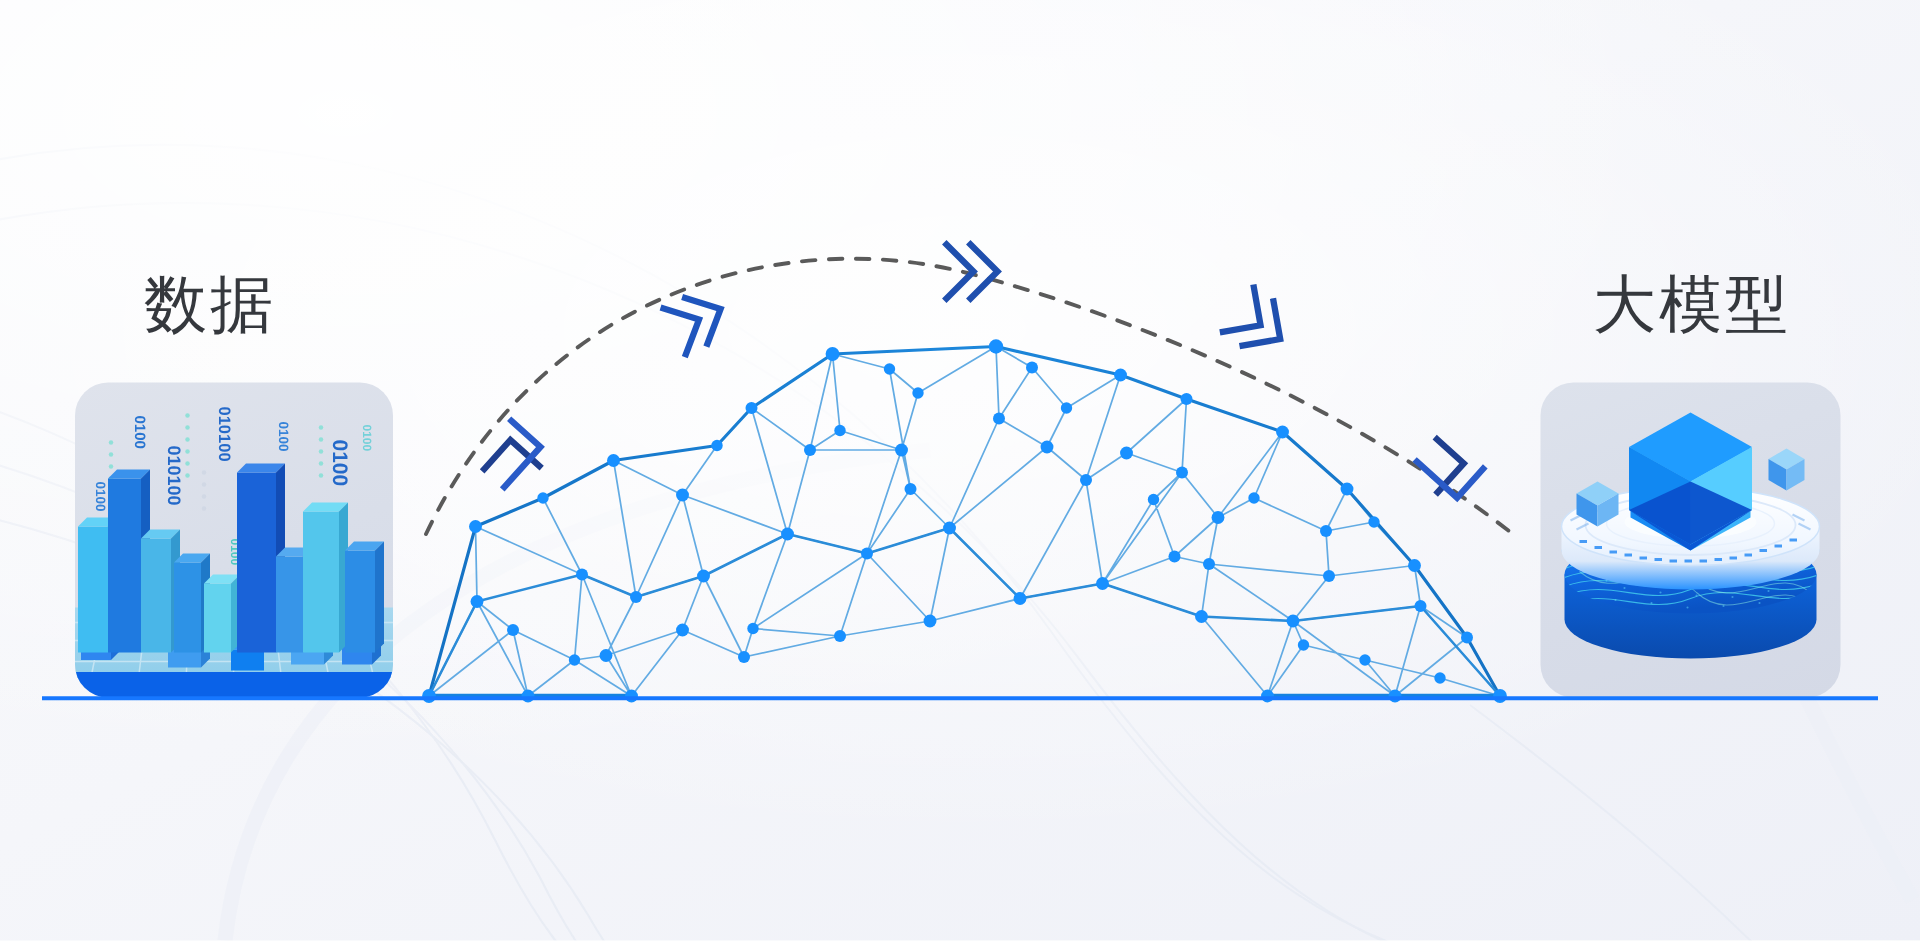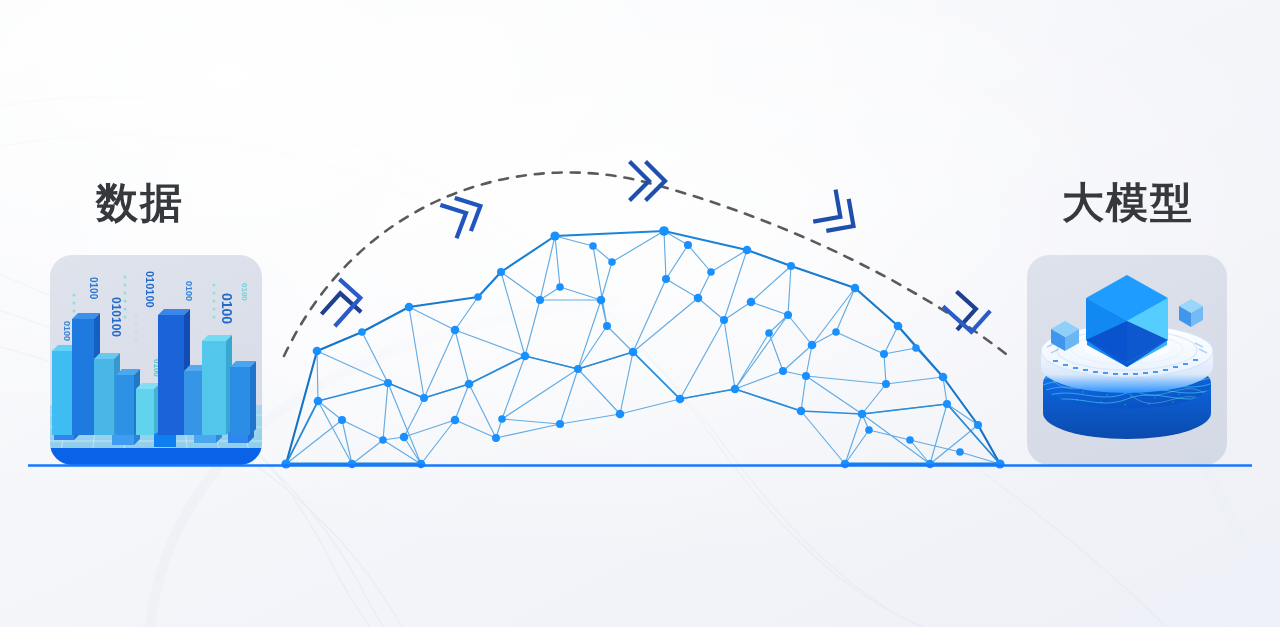--- a/index.html
+++ b/index.html
@@ -15,21 +15,21 @@
     background: #f7f8fb;
     overflow: hidden;
   }
   #bg-layer, #art-layer {
     position: absolute; left: 0; top: 0;
     width: 1280px; height: 627px;
   }
   .label {
     position: absolute;
     font-size: 42px;
-    font-weight: 700;
+    font-weight: 400;
     color: #35383d;
     letter-spacing: 2px;
     line-height: 1;
     white-space: nowrap;
     user-select: none;
   }
   #label-data  { left: 96px;  top: 182px; }
   #label-model { left: 1062px; top: 182px; text-align: center; }
   .card {
     position: absolute;

